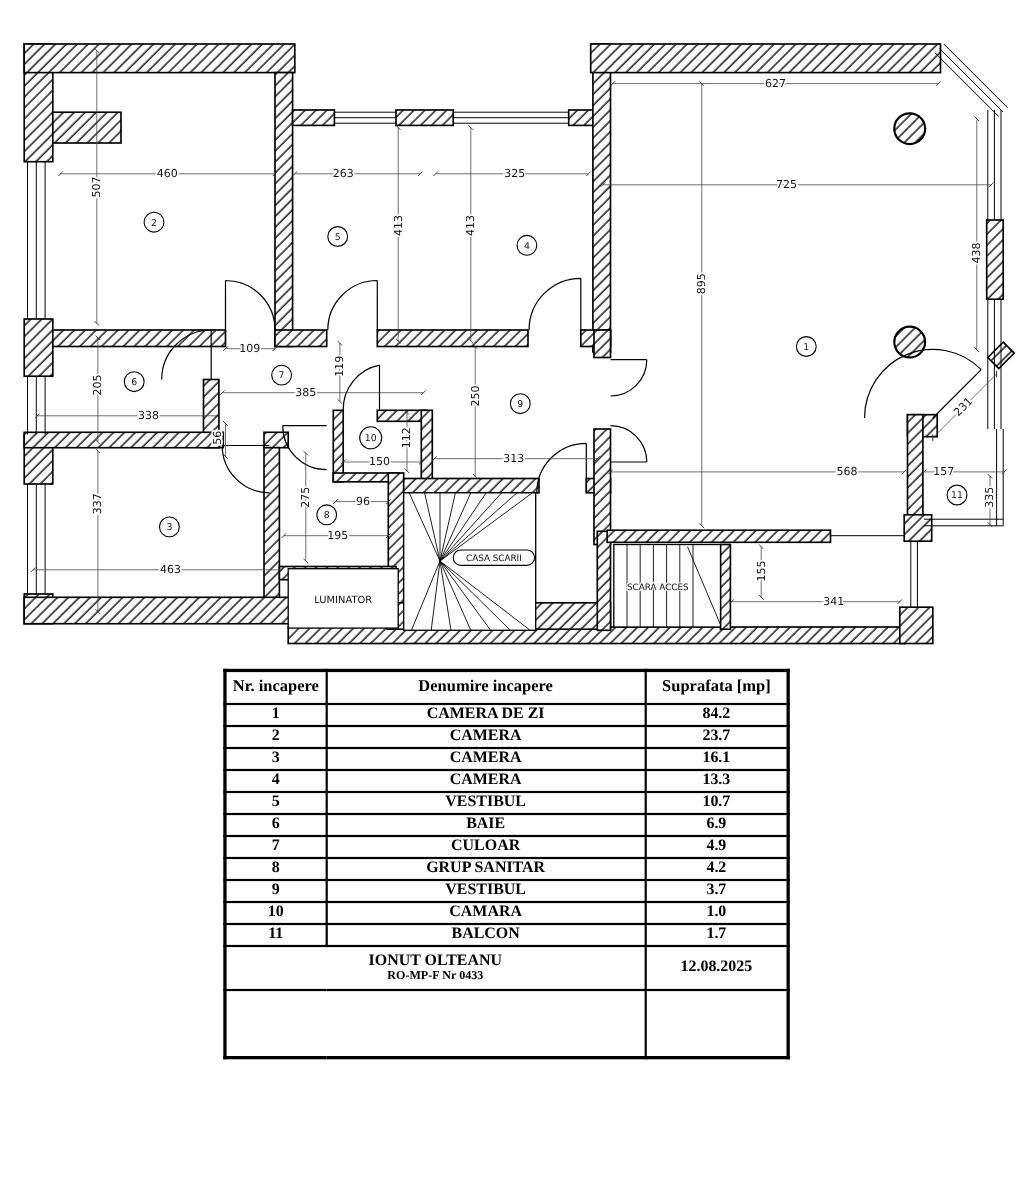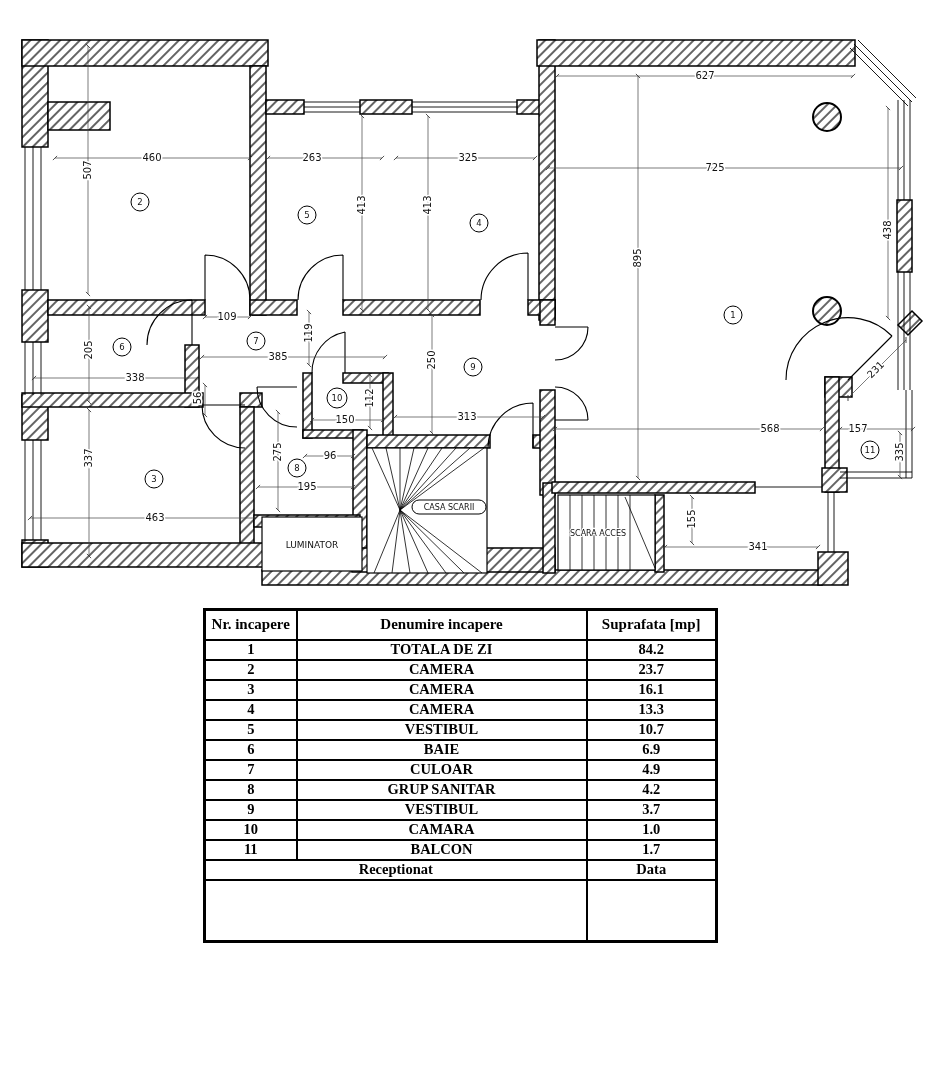--- a/index.html
+++ b/index.html
@@ -309,21 +309,21 @@
         <col style="width:130px">
       </colgroup>
   <tbody>
         <tr class="r32">
     <th>Nr. incapere</th>
     <th>Denumire incapere</th>
     <th>Suprafata [mp]</th>
   </tr>
   <tr class="r20">
     <td>1</td>
-    <td>TOTALA DE ZI</td>
+    <td>CAMERA DE ZI</td>
     <td>84.2</td>
   </tr>
   <tr class="r20">
     <td>2</td>
     <td>CAMERA</td>
     <td>23.7</td>
   </tr>
   <tr class="r20">
     <td>3</td>
     <td>CAMERA</td>
@@ -362,23 +362,26 @@
   <tr class="r20">
     <td>10</td>
     <td>CAMARA</td>
     <td>1.0</td>
   </tr>
   <tr class="r20">
     <td>11</td>
     <td>BALCON</td>
     <td>1.7</td>
   </tr>
-  <tr class="r20">
-    <td colspan="2">Receptionat</td>
-    <td>Data</td>
+  <tr class="r40">
+    <td colspan="2">
+      <div>IONUT OLTEANU</div>
+      <div class="cert">RO-MP-F Nr 0433</div>
+    </td>
+    <td>12.08.2025</td>
   </tr>
   <tr class="r62">
     <td colspan="2"></td>
     <td></td>
   </tr>
 </tbody>
     </table>
 
 </div>
 

